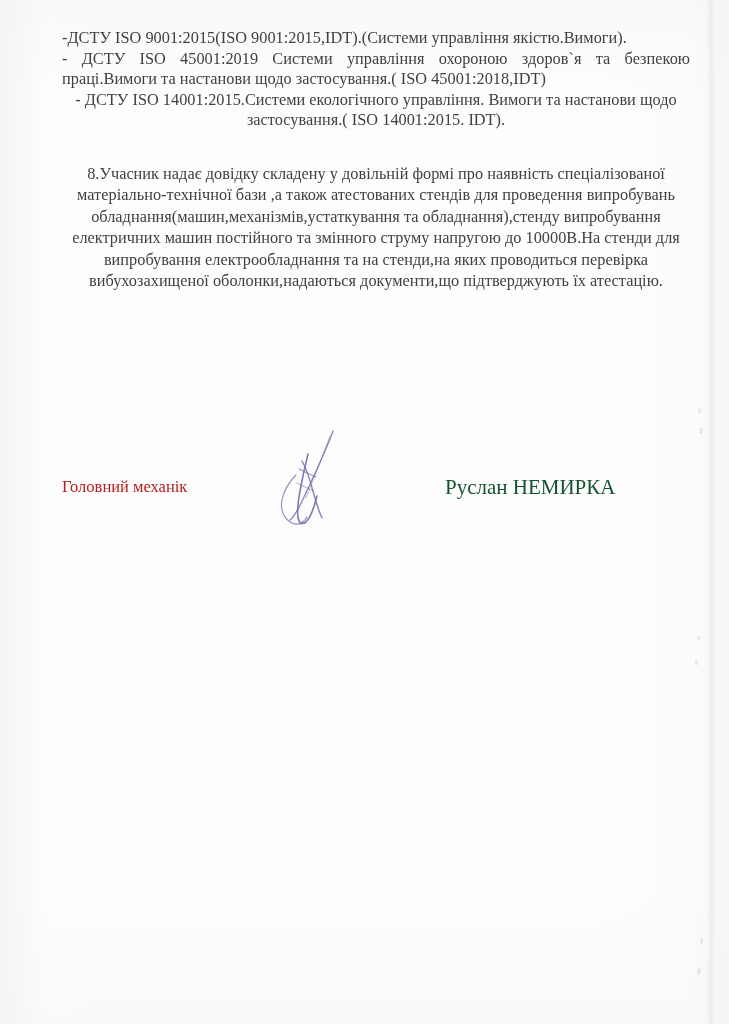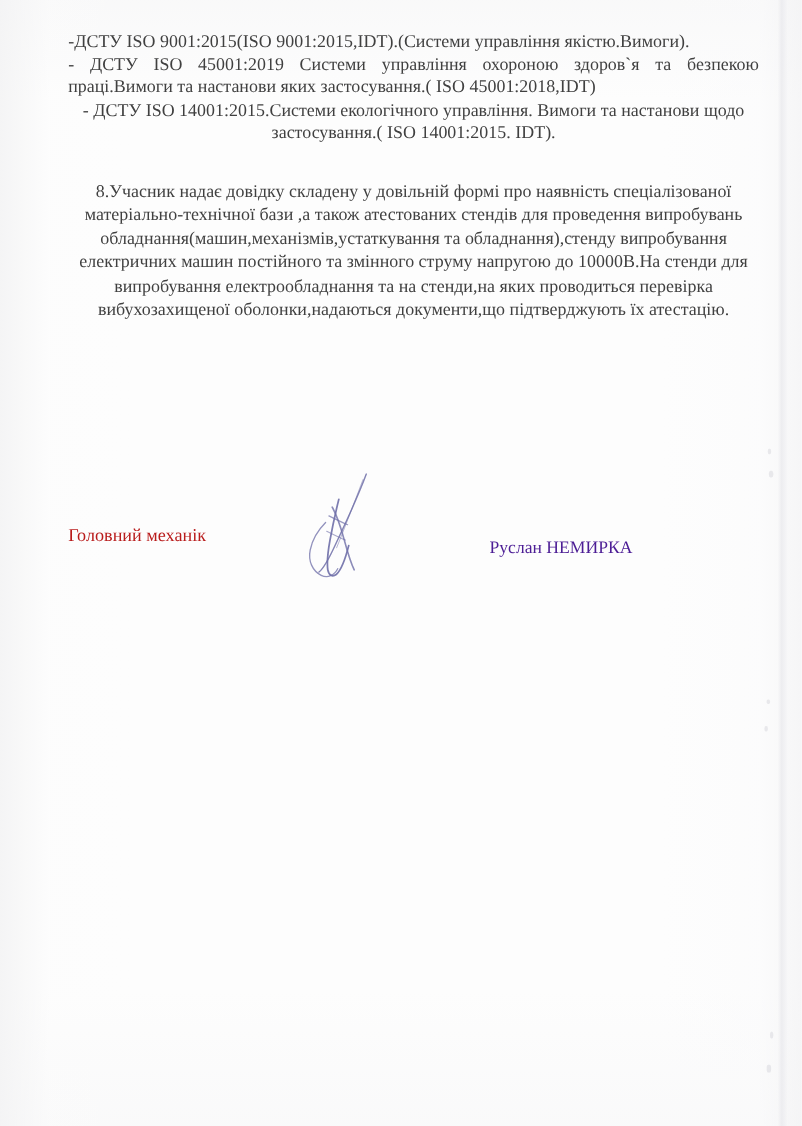--- a/index.html
+++ b/index.html
@@ -106,24 +106,24 @@
     left: 0;
     top: 0;
     font-size: 16.5px;
     line-height: 22px;
     color: #b91c1c;
     white-space: nowrap;
   }
   .sig-name {
     position: absolute;
     left: 383px;
-    top: 12px;
-    font-size: 16px;
+    top: 0;
+    font-size: 21px;
     line-height: 22px;
-    color: #4c1d95;
+    color: #14532d;
     white-space: nowrap;
   }
 
   .signature-mark {
     position: absolute;
     left: 272px;
     top: 428px;
     width: 90px;
     height: 100px;
     pointer-events: none;
@@ -141,21 +141,21 @@
   <div class="speck" style="left:699px;top:428px;width:4px;height:6px;"></div>
   <div class="speck" style="left:697px;top:636px;width:3px;height:4px;"></div>
   <div class="speck" style="left:695px;top:660px;width:3px;height:5px;"></div>
   <div class="speck" style="left:700px;top:938px;width:3px;height:6px;"></div>
   <div class="speck" style="left:697px;top:968px;width:4px;height:7px;"></div>
 
   <div class="doc-body">
 
     <div class="std-list">
       <p>-ДСТУ ISO 9001:2015(ISO 9001:2015,IDT).(Системи управління якістю.Вимоги).</p>
-      <p>- ДСТУ ISO 45001:2019 Системи управління охороною здоров`я  та безпекою праці.Вимоги та настанови яких застосування.( ISO 45001:2018,IDT)</p>
+      <p>- ДСТУ ISO 45001:2019 Системи управління охороною здоров`я  та безпекою праці.Вимоги та настанови щодо застосування.( ISO 45001:2018,IDT)</p>
       <p>- ДСТУ ISO 14001:2015.Системи екологічного управління. Вимоги та настанови щодо застосування.( ISO 14001:2015. IDT).</p>
     </div>
 
     <div class="clause">
       <p>8.Учасник надає довідку складену у довільній формі про  наявність спеціалізованої матеріально-технічної бази ,а також атестованих стендів для проведення випробувань  обладнання(машин,механізмів,устаткування та обладнання),стенду випробування електричних машин постійного та змінного струму напругою до 10000В.На стенди для випробування електрообладнання  та на стенди,на яких проводиться  перевірка вибухозахищеної оболонки,надаються документи,що підтверджують їх атестацію.</p>
     </div>
 
   </div>
 
   <svg class="signature-mark" viewBox="0 0 90 100" xmlns="http://www.w3.org/2000/svg">

